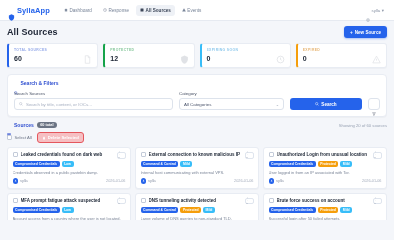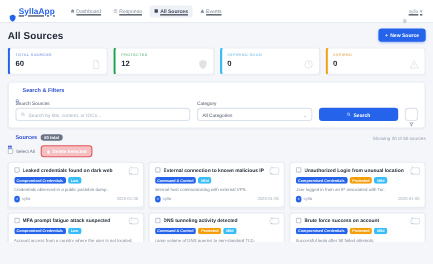--- a/index.html
+++ b/index.html
@@ -11,21 +11,20 @@
   }
   body { color: #222b3a; }
 
   
   .navbar {
     height: 21px;
     background: #ffffff;
     border-bottom: 1px solid #e6eaf1;
     display: flex; align-items: center;
     padding: 0 8px;
-    text-decoration: underline;
   }
   .brand { display: flex; align-items: center; gap: 2px; margin-right: 10px; }
   .brand-mark { width: 7px; height: 7px; color: #2563eb; display:block; }
   .brand-text { font-size: 7.5px; font-weight: bold; color: #2563eb; letter-spacing: .1px; }
   .nav-items { display: flex; align-items: center; gap: 3px; }
   .nav-item {
     display: flex; align-items: center; gap: 1.5px;
     font-size: 4.6px; color: #7a869a;
     padding: 3px 4px; border-radius: 3px;
     white-space: nowrap;

